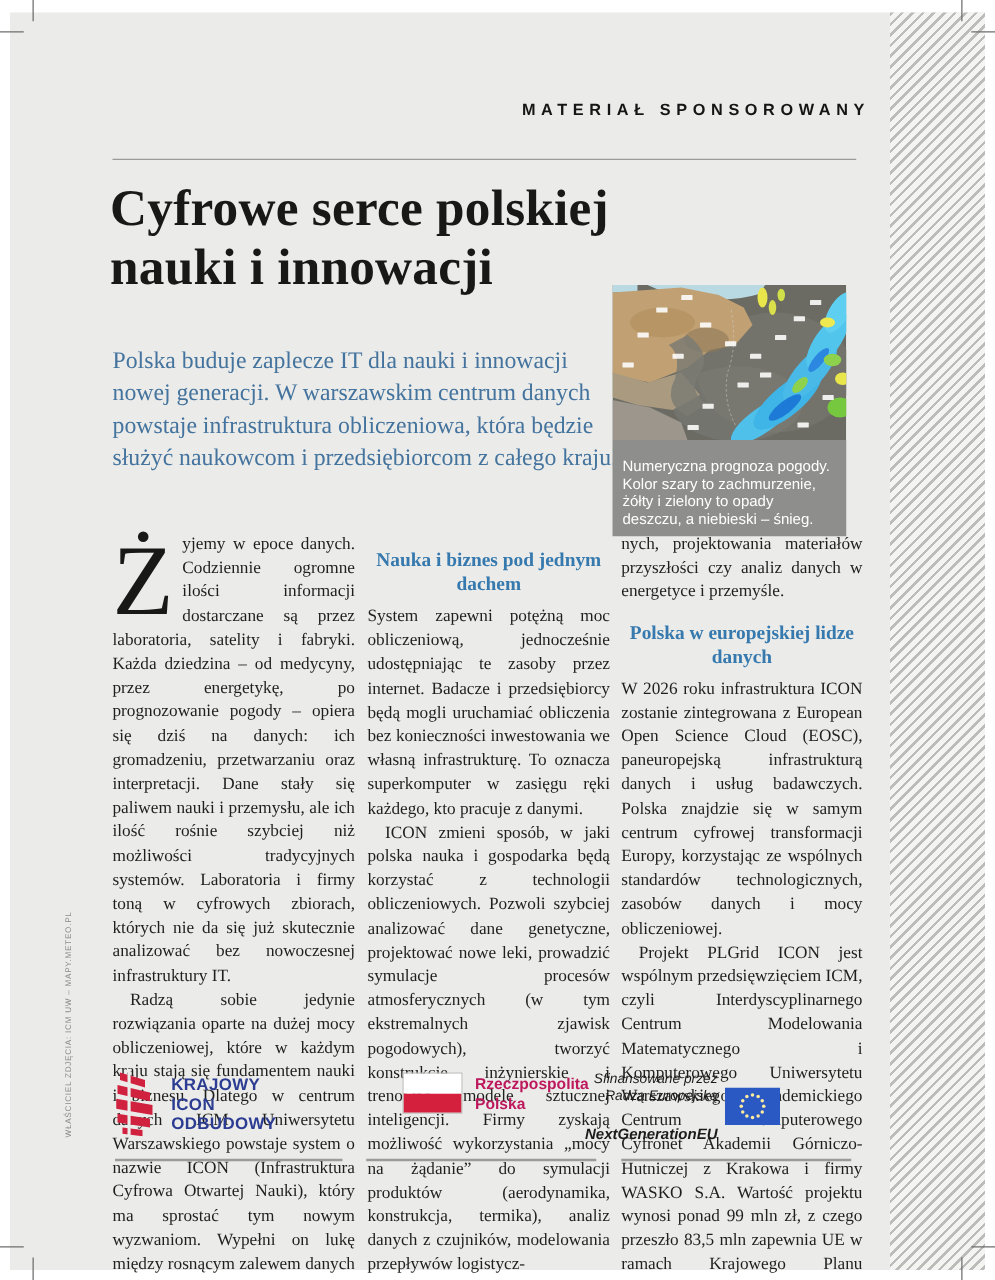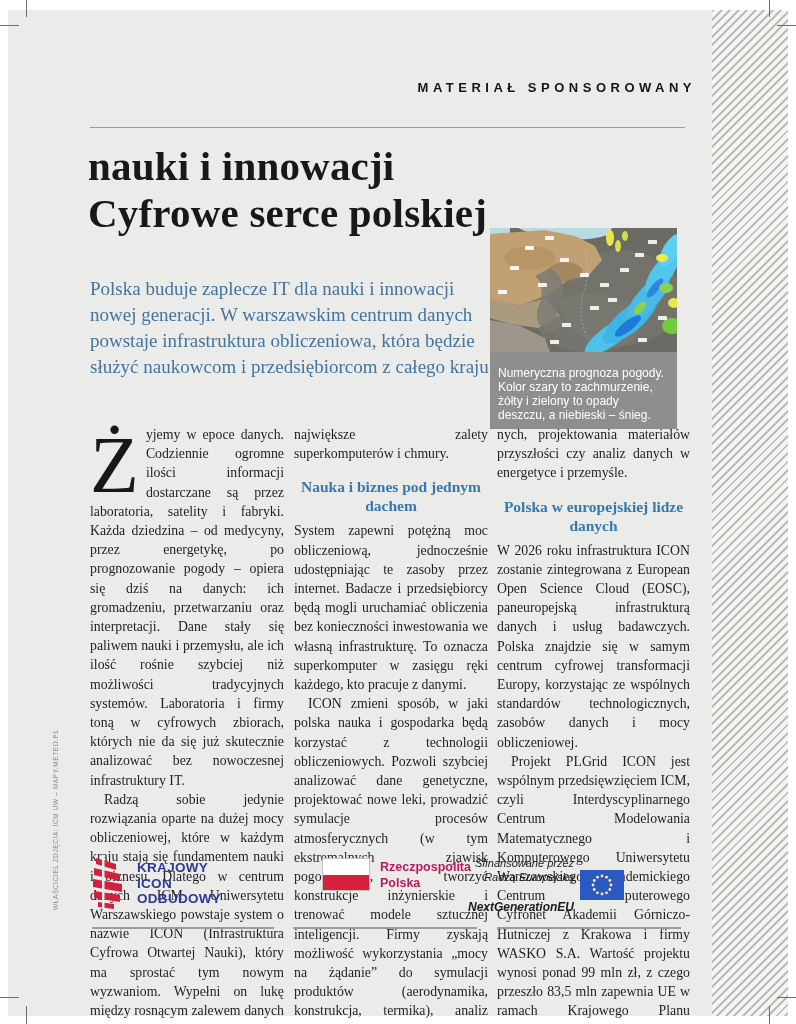--- a/index.html
+++ b/index.html
@@ -61,22 +61,22 @@
 
 <div id="canvas">
   <div class="page">
 
     <div class="hatch"></div>
 
     <div class="kicker">MATERIAŁ SPONSOROWANY</div>
     <div class="rule"></div>
 
     <div class="title">
+      <div>Cyfrowe serce polskiej</div>
       <div>nauki i innowacji</div>
-      <div>Cyfrowe serce polskiej</div>
     </div>
 
     <div class="lede">Polska buduje zaplecze IT dla nauki i innowacji nowej generacji. W warszawskim centrum danych powstaje infrastruktura obliczeniowa, która będzie służyć naukowcom i przedsiębiorcom z całego kraju.</div>
 
     <div class="figure">
       <svg width="187" height="124" viewBox="0 0 187 124">
         <rect width="187" height="124" fill="#6b6b64"></rect>
         <ellipse cx="130" cy="70" rx="62" ry="48" fill="#75756d" opacity="0.8"></ellipse>
         <ellipse cx="100" cy="95" rx="52" ry="30" fill="#7e7e77" opacity="0.5"></ellipse>
         <path d="M28,0 L122,0 L118,7 Q92,15 62,9 Q42,7 28,0 Z" fill="#b9dae3"></path>
@@ -125,21 +125,20 @@
       </svg>
       <div class="caption">Numeryczna prognoza pogody. Kolor szary to zachmurzenie, żółty i zielony to opady deszczu, a niebieski – śnieg.</div>
     </div>
 
     <div class="col" style="left:82px;">
       <p><span class="dropcap">Ż</span><span>yjemy w epoce danych. Codziennie ogromne ilości informacji dostarczane są przez laboratoria, satelity i fabryki. Każda dziedzina – od medycyny, przez energetykę, po prognozowanie pogody – opiera się dziś na danych: ich gromadzeniu, przetwarzaniu oraz interpretacji. Dane stały się paliwem nauki i przemysłu, ale ich ilość rośnie szybciej niż możliwości tradycyjnych systemów. Laboratoria i firmy toną w cyfrowych zbiorach, których nie da się już skutecznie analizować bez nowoczesnej infrastruktury IT.</span></p>
       <p class="indent">Radzą sobie jedynie rozwiązania oparte na dużej mocy obliczeniowej, które w każdym kraju stają się fundamentem nauki i biznesu. Dlatego w centrum danych ICM Uniwersytetu Warszawskiego powstaje system o nazwie ICON (Infrastruktura Cyfrowa Otwartej Nauki), który ma sprostać tym nowym wyzwaniom. Wypełni on lukę między rosnącym zalewem danych a ograniczoną dostępnością narzędzi do ich przetwarzania, łącząc</p>
     </div>
 
     <div class="col" style="left:286px;">
-      <p>największe zalety superkomputerów i chmury.</p>
       <h3>Nauka i biznes pod jednym dachem</h3>
       <p>System zapewni potężną moc obliczeniową, jednocześnie udostępniając te zasoby przez internet. Badacze i przedsiębiorcy będą mogli uruchamiać obliczenia bez konieczności inwestowania we własną infrastrukturę. To oznacza superkomputer w zasięgu ręki każdego, kto pracuje z danymi.</p>
       <p class="indent">ICON zmieni sposób, w jaki polska nauka i gospodarka będą korzystać z technologii obliczeniowych. Pozwoli szybciej analizować dane genetyczne, projektować nowe leki, prowadzić symulacje procesów atmosferycznych (w tym ekstremalnych zjawisk pogodowych), tworzyć konstrukcje inżynierskie i trenować modele sztucznej inteligencji. Firmy zyskają możliwość wykorzystania „mocy na żądanie” do symulacji produktów (aerodynamika, konstrukcja, termika), analiz danych z czujników, modelowania przepływów logistycz-</p>
     </div>
 
     <div class="col" style="left:489px;width:193px;">
       <p>nych, projektowania materiałów przyszłości czy analiz danych w energetyce i przemyśle.</p>
       <h3>Polska w europejskiej lidze danych</h3>
       <p>W 2026 roku infrastruktura ICON zostanie zintegrowana z European Open Science Cloud (EOSC), paneuropejską infrastrukturą danych i usług badawczych. Polska znajdzie się w samym centrum cyfrowej transformacji Europy, korzystając ze wspólnych standardów technologicznych, zasobów danych i mocy obliczeniowej.</p>
       <p class="indent"><span>Projekt PLGrid ICON jest wspólnym przedsięwzięciem ICM, czyli Interdyscyplinarnego Centrum Modelowania Matematycznego i Komputerowego Uniwersytetu Warszawskiego, Akademickiego Centrum Komputerowego Cyfronet Akademii Górniczo-Hutniczej z Krakowa i firmy WASKO S.A. Wartość projektu wynosi ponad 99 mln zł, z czego przeszło 83,5 mln zapewnia UE w ramach Krajowego Planu Odbudowy i Zwiększania Odporności (KPO).</span> </p>

